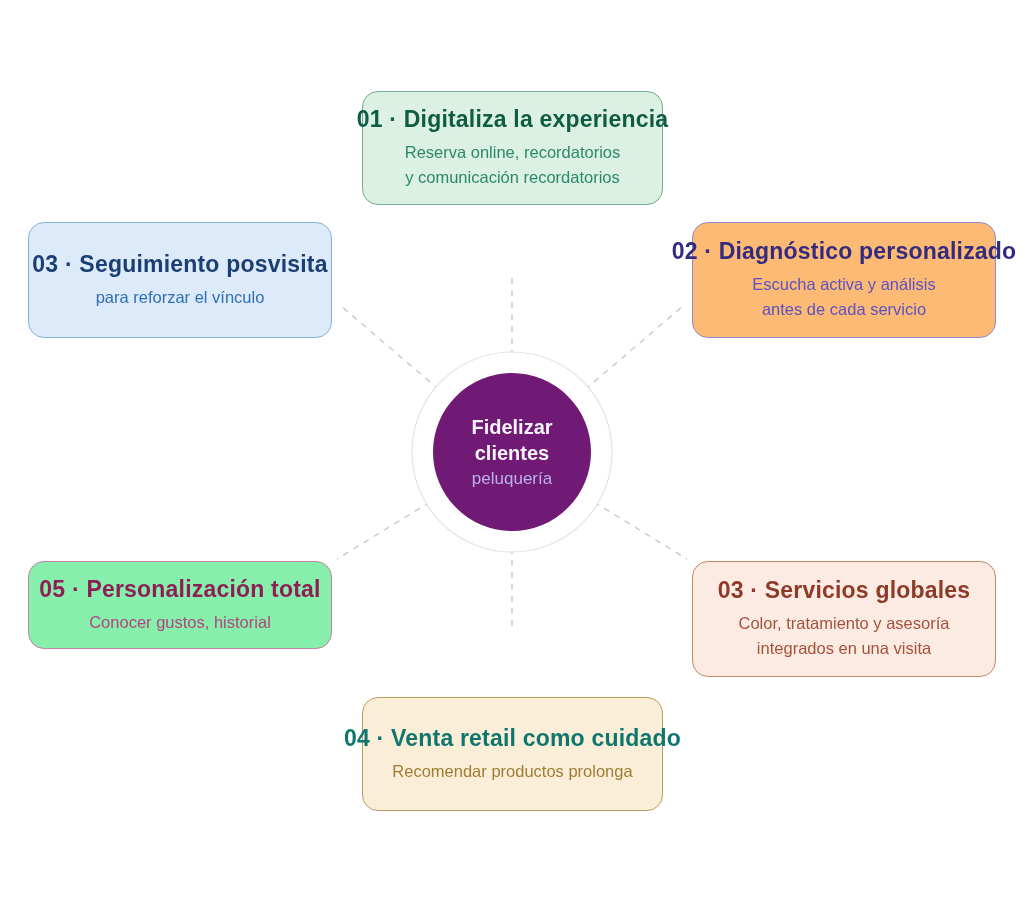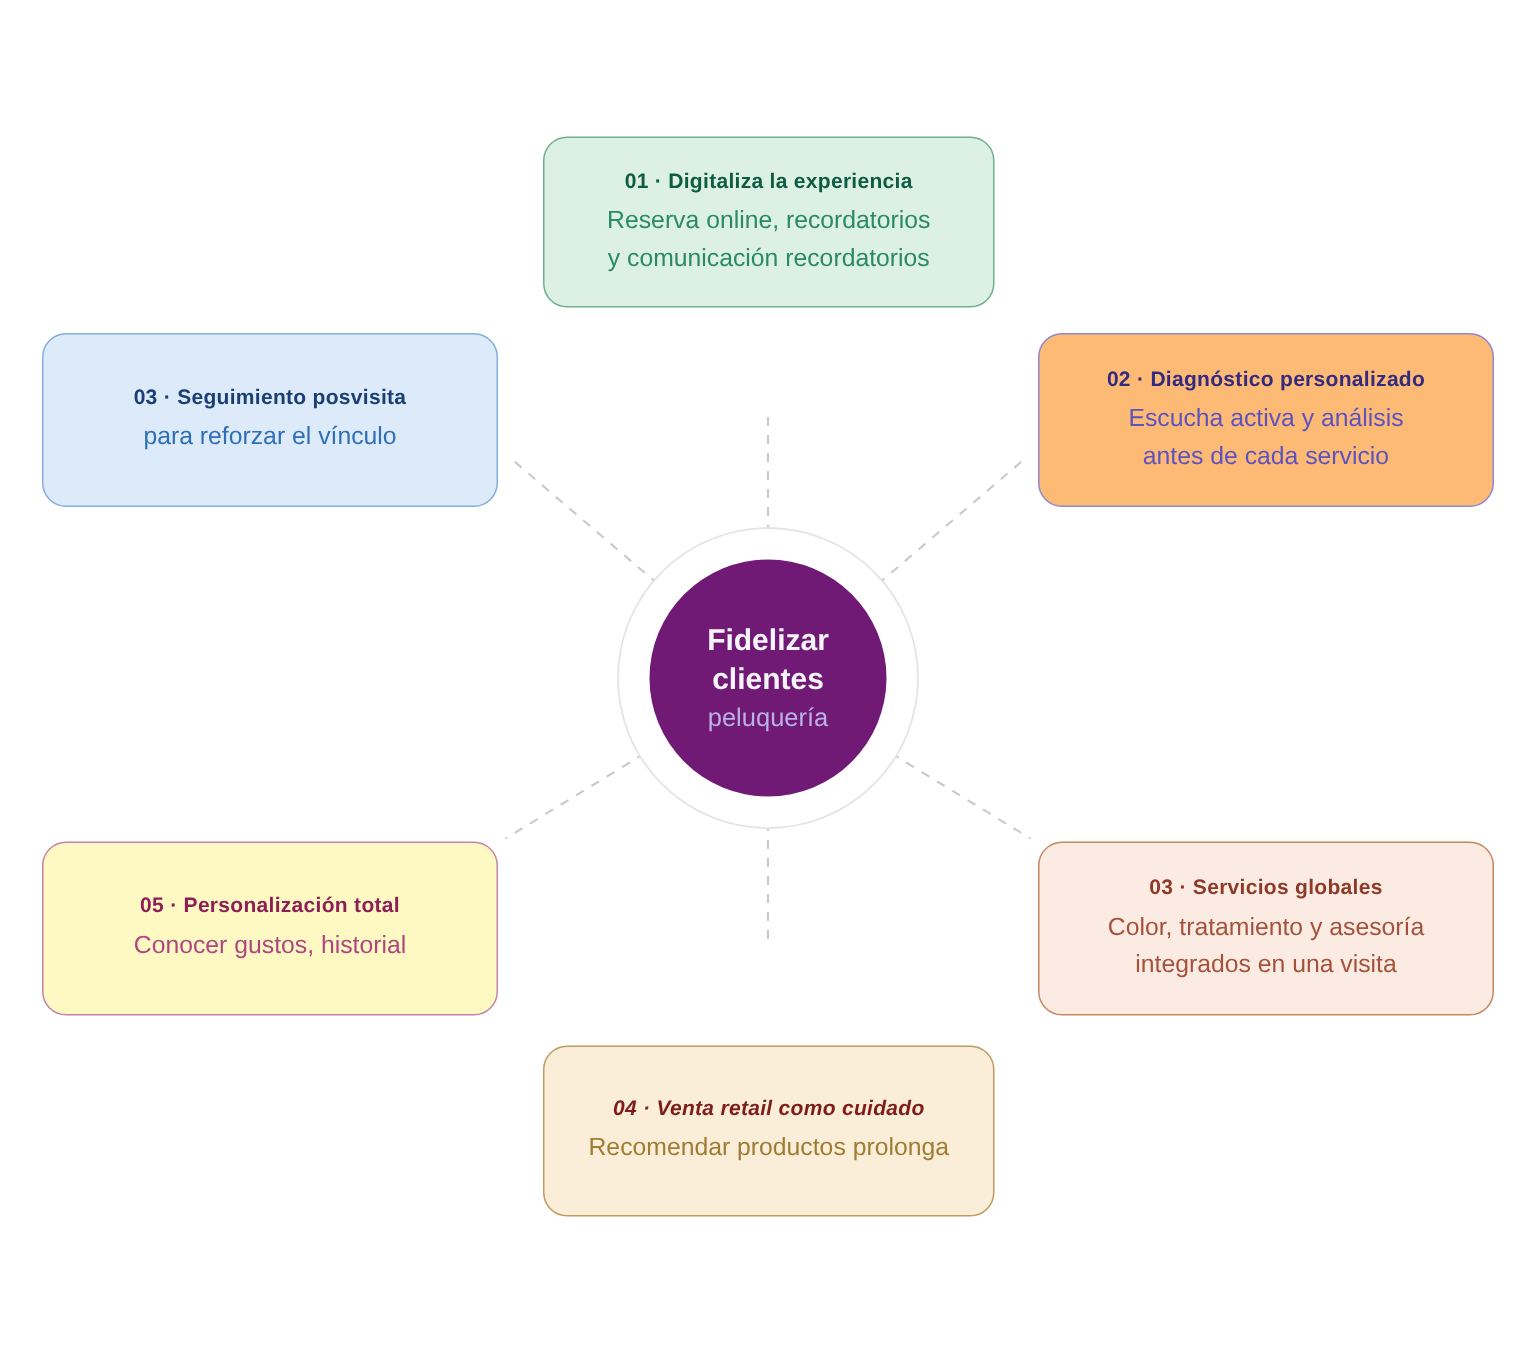--- a/index.html
+++ b/index.html
@@ -19,21 +19,21 @@
     border: 1px solid;
     border-radius: 16px;
     display: flex;
     flex-direction: column;
     align-items: center;
     justify-content: center;
     text-align: center;
     padding: 10px 12px;
   }
   .card-title {
-    font-size: 14px;
+    font-size: 23px;
     font-weight: bold;
     letter-spacing: 0.2px;
     margin-bottom: 7px;
     white-space: nowrap;
   }
   .card-line {
     font-size: 16.5px;
     line-height: 1.5;
     white-space: nowrap;
   }
@@ -95,27 +95,27 @@
 
   <div class="card" style="left: 692px; top: 561px; width: 304px; height: 116px; background: rgb(252, 235, 226); border-color: rgb(197, 136, 98);">
     <div class="card-title" style="color: rgb(141, 58, 40);">03 · Servicios globales</div>
     <div class="card-body">
       <div class="card-line" style="color: rgb(165, 82, 60);">Color, tratamiento y asesoría</div>
       <div class="card-line" style="color: rgb(165, 82, 60);">integrados en una visita</div>
     </div>
   </div>
 
   <div class="card" style="left: 362px; top: 697px; width: 301px; height: 114px; background: rgb(251, 238, 216); border-color: rgb(192, 154, 95);">
-    <div class="card-title" style="color: #7f1d1d; font-style: italic;">04 · Venta retail como cuidado</div>
+    <div class="card-title" style="color: #0f766e;">04 · Venta retail como cuidado</div>
     <div class="card-body">
       <div class="card-line" style="color: rgb(160, 123, 51);">Recomendar productos prolonga</div>
     </div>
   </div>
 
-  <div class="card" style="left: 28px; top: 561px; width: 304px; height: 116px; background: #fef9c3; border-color: rgb(197, 131, 168);">
+  <div class="card" style="left: 28px; top: 561px; width: 304px; height: 88px; background: #86efac; border-color: rgb(197, 131, 168);">
     <div class="card-title" style="color: rgb(142, 30, 86);">05 · Personalización total</div>
     <div class="card-body">
       <div class="card-line" style="color: rgb(176, 70, 128);">Conocer gustos, historial</div>
     </div>
   </div>
 
   <div class="card" style="left: 28px; top: 222px; width: 304px; height: 116px; background: rgb(220, 234, 250); border-color: rgb(132, 174, 221);">
     <div class="card-title" style="color: rgb(27, 63, 115);">03 · Seguimiento posvisita</div>
     <div class="card-body">
       <div class="card-line" style="color: rgb(47, 111, 181);">para reforzar el vínculo</div>

